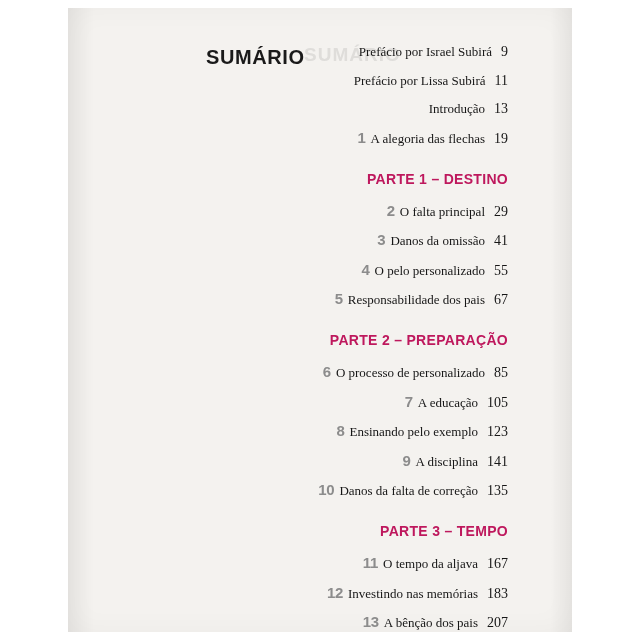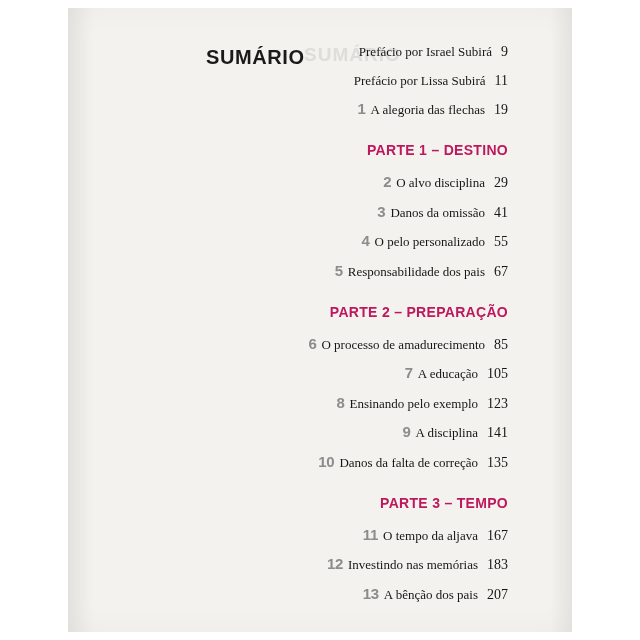--- a/index.html
+++ b/index.html
@@ -148,40 +148,43 @@
 
       <div class="toc-list">
 
         <span class="entry">
           <span class="label">Prefácio por Israel Subirá</span><span class="page-num">9</span>
         </span>
         <span class="entry">
           <span class="label">Prefácio por Lissa Subirá</span><span class="page-num">11</span>
         </span>
         <span class="entry">
+          <span class="label">Introdução</span><span class="page-num">13</span>
+        </span>
+        <span class="entry">
           <span class="num">1</span><span class="label">A alegoria das flechas</span><span class="page-num">19</span>
         </span>
 
         <span class="part">PARTE 1 – DESTINO</span>
         <span class="entry">
-          <span class="num">2</span><span class="label">O alvo disciplina</span><span class="page-num">29</span>
+          <span class="num">2</span><span class="label">O falta principal</span><span class="page-num">29</span>
         </span>
         <span class="entry">
           <span class="num">3</span><span class="label">Danos da omissão</span><span class="page-num">41</span>
         </span>
         <span class="entry">
           <span class="num">4</span><span class="label">O pelo personalizado</span><span class="page-num">55</span>
         </span>
         <span class="entry">
           <span class="num">5</span><span class="label">Responsabilidade dos pais</span><span class="page-num">67</span>
         </span>
 
         <span class="part">PARTE 2 – PREPARAÇÃO</span>
         <span class="entry">
-          <span class="num">6</span><span class="label">O processo de amadurecimento</span><span class="page-num">85</span>
+          <span class="num">6</span><span class="label">O processo de personalizado</span><span class="page-num">85</span>
         </span>
         <span class="entry">
           <span class="num">7</span><span class="label">A educação</span><span class="page-num">105</span>
         </span>
         <span class="entry">
           <span class="num">8</span><span class="label">Ensinando pelo exemplo</span><span class="page-num">123</span>
         </span>
         <span class="entry">
           <span class="num">9</span><span class="label">A disciplina</span><span class="page-num">141</span>
         </span>

